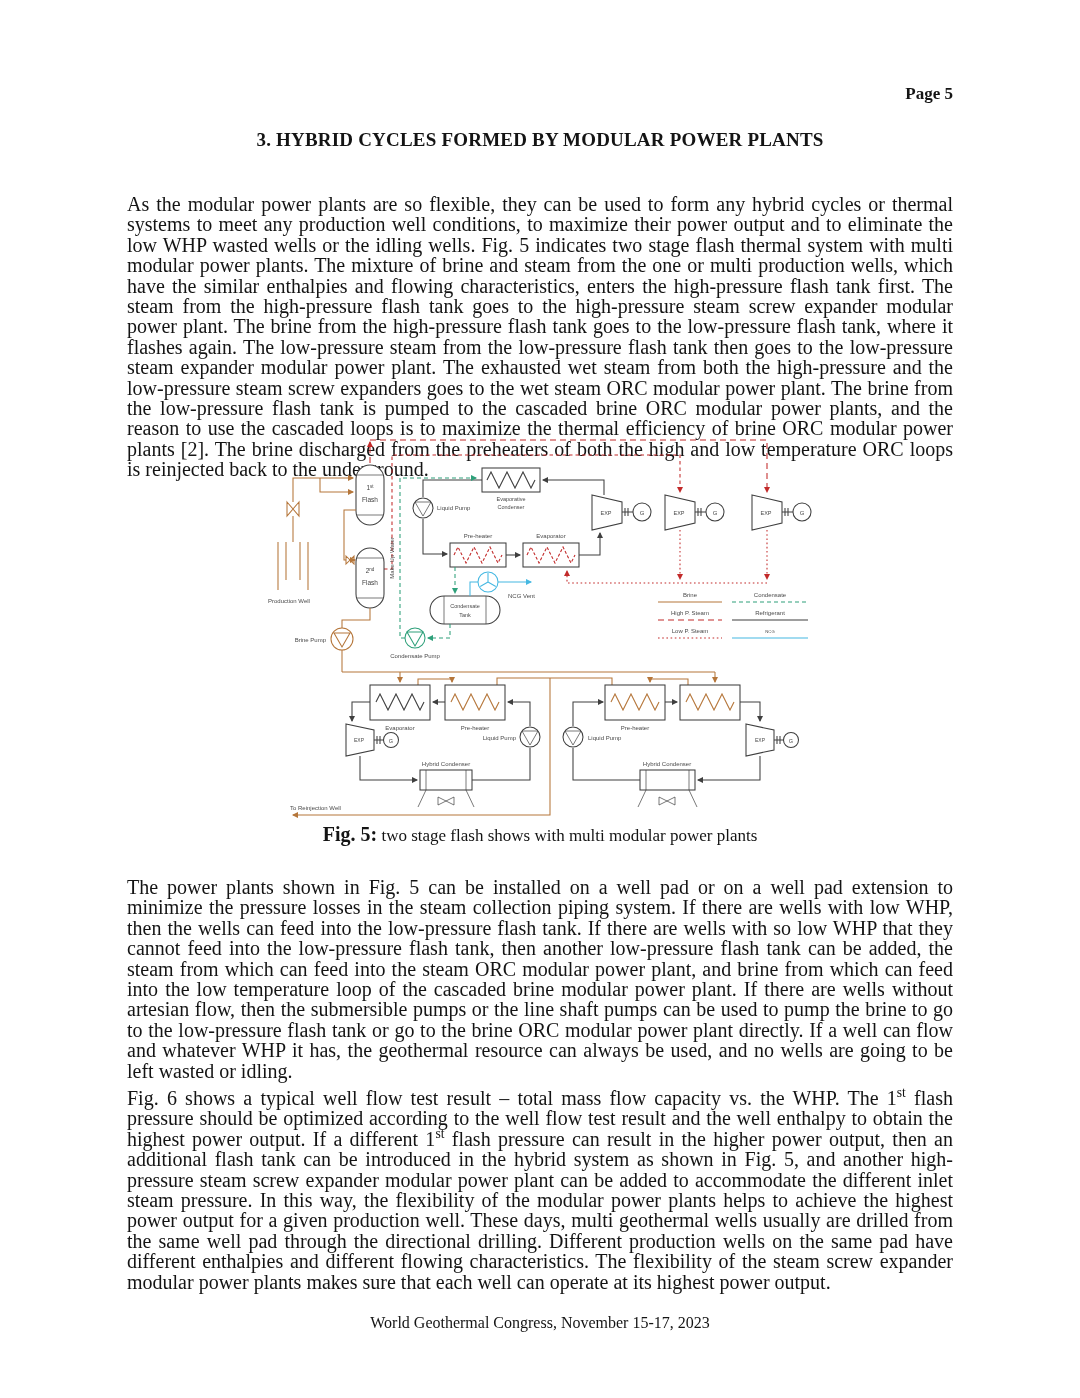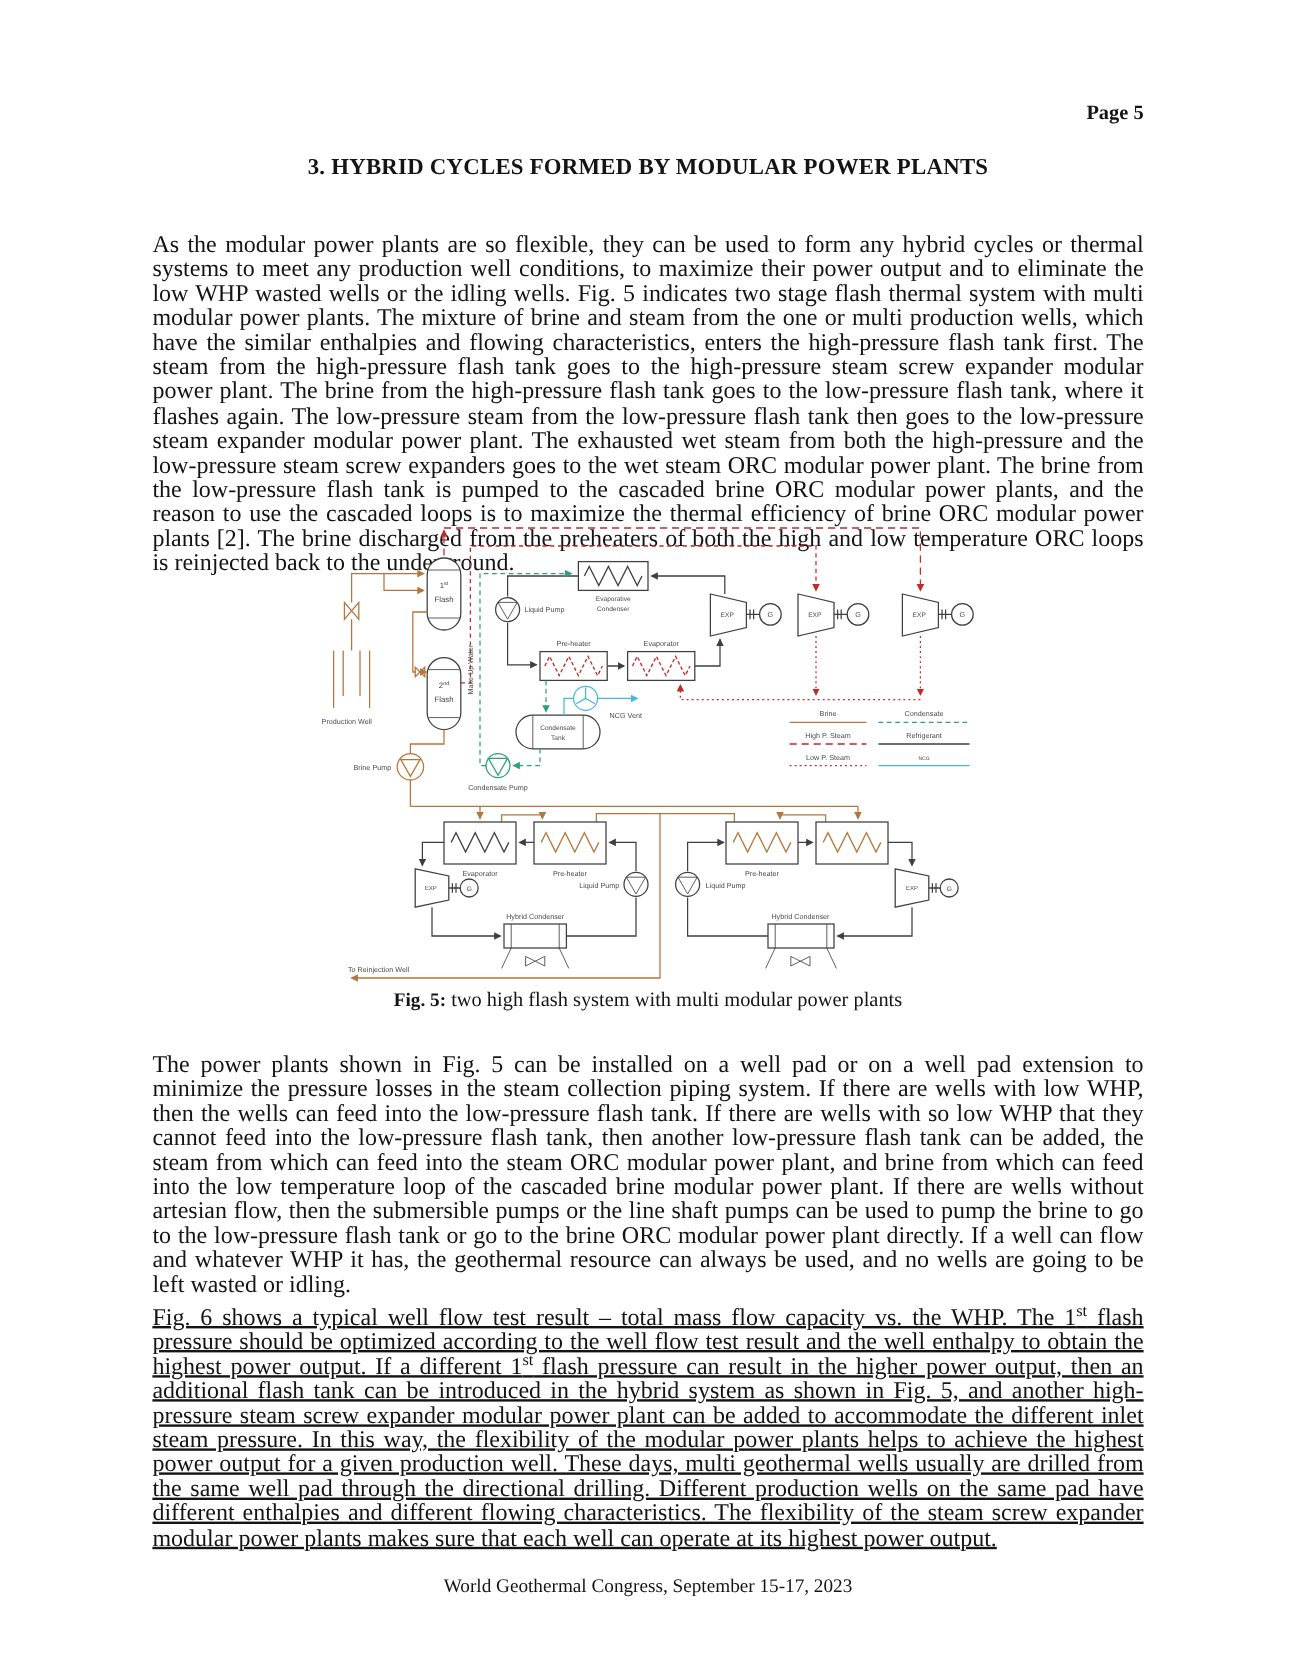--- a/index.html
+++ b/index.html
@@ -3,24 +3,24 @@
 <meta charset="utf-8">
 <style>
   html,body{margin:0;padding:0;background:#ffffff;}
   body{width:1080px;height:1398px;position:relative;font-family:"Liberation Serif",serif;color:#141414;overflow:hidden;}
   .abs{position:absolute;}
   .page-number{top:84px;right:127px;font-weight:bold;font-size:17px;}
   .section-title{top:129px;left:127px;width:826px;text-align:center;font-weight:bold;font-size:19px;letter-spacing:.2px;}
   .para{left:127px;width:826px;text-align:justify;font-size:20px;line-height:20.4px;}
   .para-1{top:174px;}
   .para-2{top:857px;}
-  .para-3{top:1068px;text-decoration:underline;}
+  .para-3{top:1068px;}
   .sup{vertical-align:super;font-size:68%;line-height:0;}
   .figure-caption{top:823px;left:127px;width:826px;text-align:center;font-size:17px;}
-  .figure-caption b{font-size:16px;margin-top:48px;}
+  .figure-caption b{font-size:20px;margin-top:48px;}
   .footer{top:1314px;left:127px;width:826px;text-align:center;font-size:16px;}
   .fig-svg{top:430px;left:260px;}
   svg text{font-family:"Liberation Sans",sans-serif;fill:#4a4a4a;}
   .pipe{fill:none;stroke-width:1.05;}
   .brine{stroke:var(--c-brine,#b5763a);}
   .steam{stroke:var(--c-steam,#c22a2a);}
   .cond{stroke:var(--c-condensate,#2ea07a);}
   .refr{stroke:var(--c-refrigerant,#3f3f3f);}
   .ncg{stroke:var(--c-ncg,#45b8e2);}
   .equip{fill:#ffffff;stroke:#3f3f3f;stroke-width:1.05;}
@@ -271,19 +271,19 @@
   </g>
   <g>
     <rect class="equip" x="380" y="340" width="55" height="20"></rect>
     <path class="thin" d="M386 340 V360 M429 340 V360"></path>
     <path class="thin" d="M386 360 L378 377 M429 360 L437 377"></path>
     <path class="thin" d="M399 367 L407 371 L399 375 Z M415 367 L407 371 L415 375 Z"></path>
     <text class="lbl" x="407" y="336" text-anchor="middle">Hybrid Condenser</text>
   </g>
 </svg>
 
-<div class="abs figure-caption"><b>Fig. 5:</b><span> two high flash system with multi modular power plants</span></div>
+<div class="abs figure-caption"><b>Fig. 5:</b><span> two stage flash shows with multi modular power plants</span></div>
 
 <p class="abs para para-2">The power plants shown in Fig. 5 can be installed on a well pad or on a well pad extension to minimize the pressure losses in the steam collection piping system. If there are wells with low WHP, then the wells can feed into the low-pressure flash tank. If there are wells with so low WHP that they cannot feed into the low-pressure flash tank, then another low-pressure flash tank can be added, the steam from which can feed into the steam ORC modular power plant, and brine from which can feed into the low temperature loop of the cascaded brine modular power plant. If there are wells without artesian flow, then the submersible pumps or the line shaft pumps can be used to pump the brine to go to the low-pressure flash tank or go to the brine ORC modular power plant directly. If a well can flow and whatever WHP it has, the geothermal resource can always be used, and no wells are going to be left wasted or idling.</p>
 
 <p class="abs para para-3"><span>Fig. 6 shows a typical well flow test result – total mass flow capacity vs. the WHP.  The 1</span><span class="sup">st</span><span> flash pressure should be optimized according to the well flow test result and the well enthalpy to obtain the highest power output. If a different 1</span><span class="sup">st</span><span> flash pressure can result in the higher power output, then an additional flash tank can be introduced in the hybrid system as shown in Fig. 5, and another high-pressure steam screw expander modular power plant can be added to accommodate the different inlet steam pressure. In this way, the flexibility of the modular power plants helps to achieve the highest power output for a given production well. These days, multi geothermal wells usually are drilled from the same well pad through the directional drilling. Different production wells on the same pad have different enthalpies and different flowing characteristics. The flexibility of the steam screw expander modular power plants makes sure that each well can operate at its highest power output.</span></p>
 
-<div class="abs footer">World Geothermal Congress, September 15-17, 2023</div>
+<div class="abs footer">World Geothermal Congress, November 15-17, 2023</div>
 
 </body></html>

